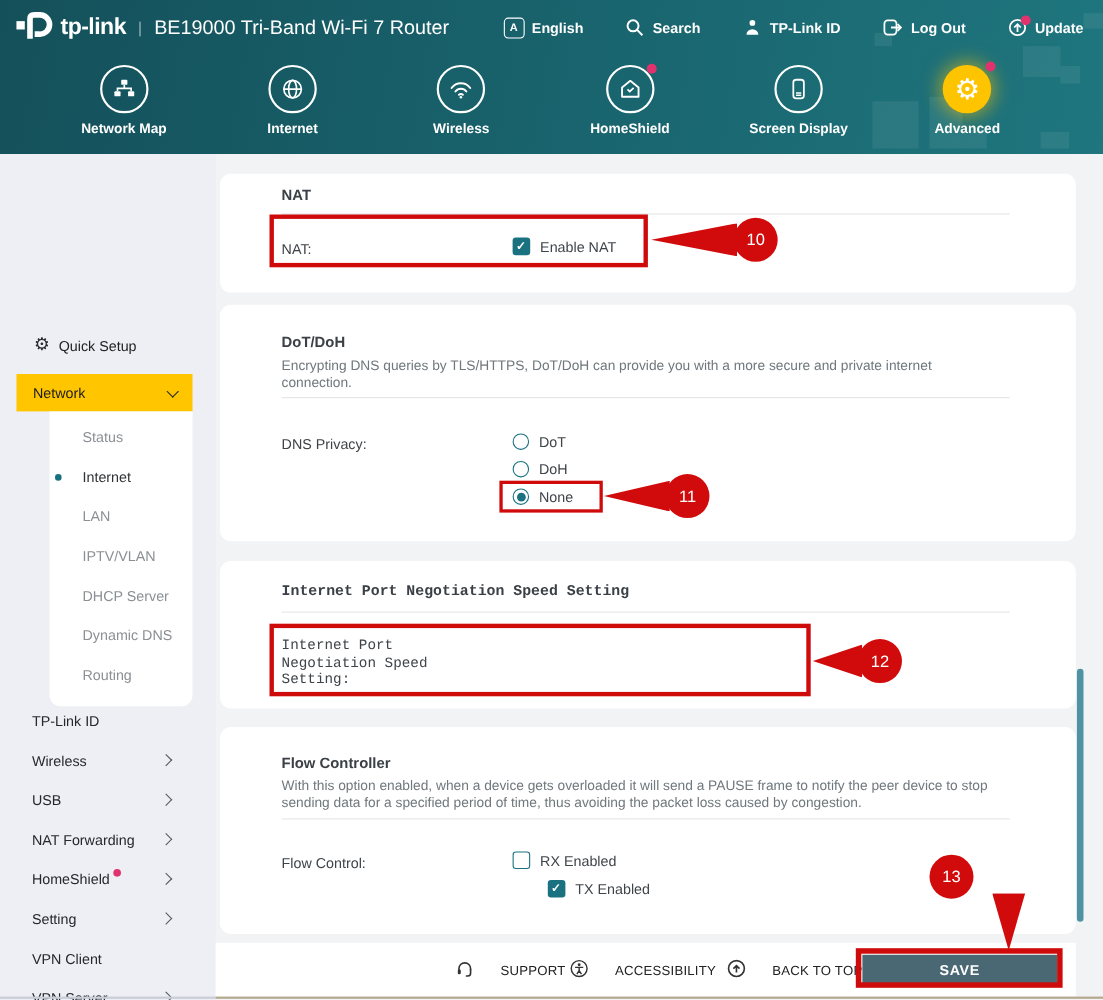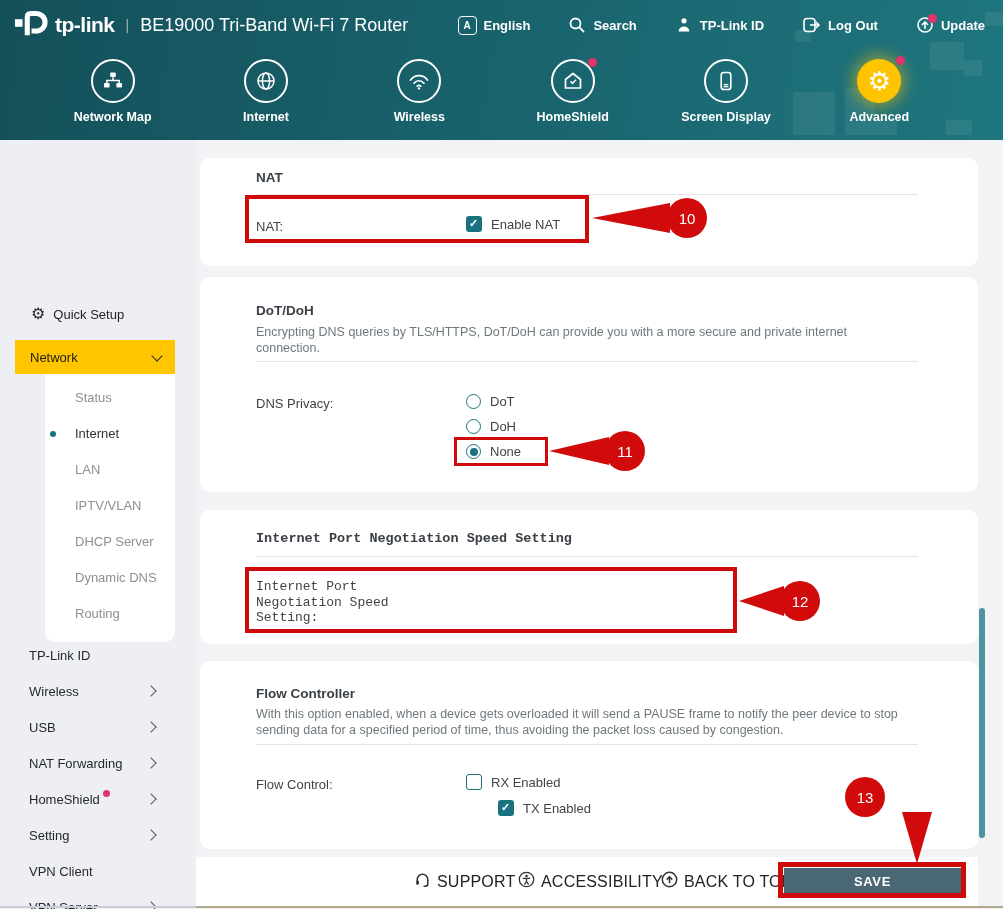--- a/index.html
+++ b/index.html
@@ -71,22 +71,22 @@
   .radio{width:15px;height:15px;border-radius:50%;border:1.5px solid #1a7280;box-sizing:border-box;
          background:#fff;position:relative;flex:0 0 auto;}
   .radio.selected::after{content:"";position:absolute;inset:2.5px;border-radius:50%;background:#1a7280;}
   .dropdown{position:absolute;left:260px;width:252px;height:29px;border:1px solid #1b5f6b;
             border-radius:15px;background:#fff;display:flex;align-items:center;box-sizing:border-box;
             padding:0 16px 0 18px;font-size:13px;color:#343a3e;cursor:pointer;}
   .dd-chev{margin-left:auto;width:8px;height:8px;border-right:1.8px solid #2e5a64;
            border-bottom:1.8px solid #2e5a64;transform:rotate(45deg);position:relative;top:-2px;}
   
   .footer{position:absolute;left:196px;top:857px;width:782px;height:49px;background:#fff;}
-  .f-item{position:absolute;top:0;height:49px;display:flex;align-items:center;gap:6px;
-          font-size:16px;color:#222;letter-spacing:.2px;cursor:pointer;justify-content:flex-end;}
+  .f-item{position:absolute;top:0;height:49px;display:flex;align-items:center;gap:24px;
+          font-size:12px;color:#222;letter-spacing:.2px;cursor:pointer;justify-content:flex-end;}
   .save-btn{position:absolute;left:588px;top:11px;width:177px;height:26px;background:#4a6873;
             color:#fff;font-size:13px;font-weight:600;letter-spacing:.6px;border:none;
             display:flex;align-items:center;justify-content:center;cursor:pointer;}
   .bottom-line-content{position:absolute;left:196px;right:0;bottom:1px;height:2px;background:#b4a98e;}
   .bottom-line-side{position:absolute;left:0;width:196px;bottom:1px;height:2px;background:#c9cdd6;}
   .scroll-thumb{position:absolute;left:979px;top:608px;width:6px;height:230px;border-radius:3px;
                 background:#4f93a3;cursor:pointer;}
   
   .ann-box{position:absolute;border:4px solid #cf0a0a;box-sizing:border-box;z-index:20;}
   .ann-circle{position:absolute;width:40px;height:40px;border-radius:50%;background:#d10b0b;

